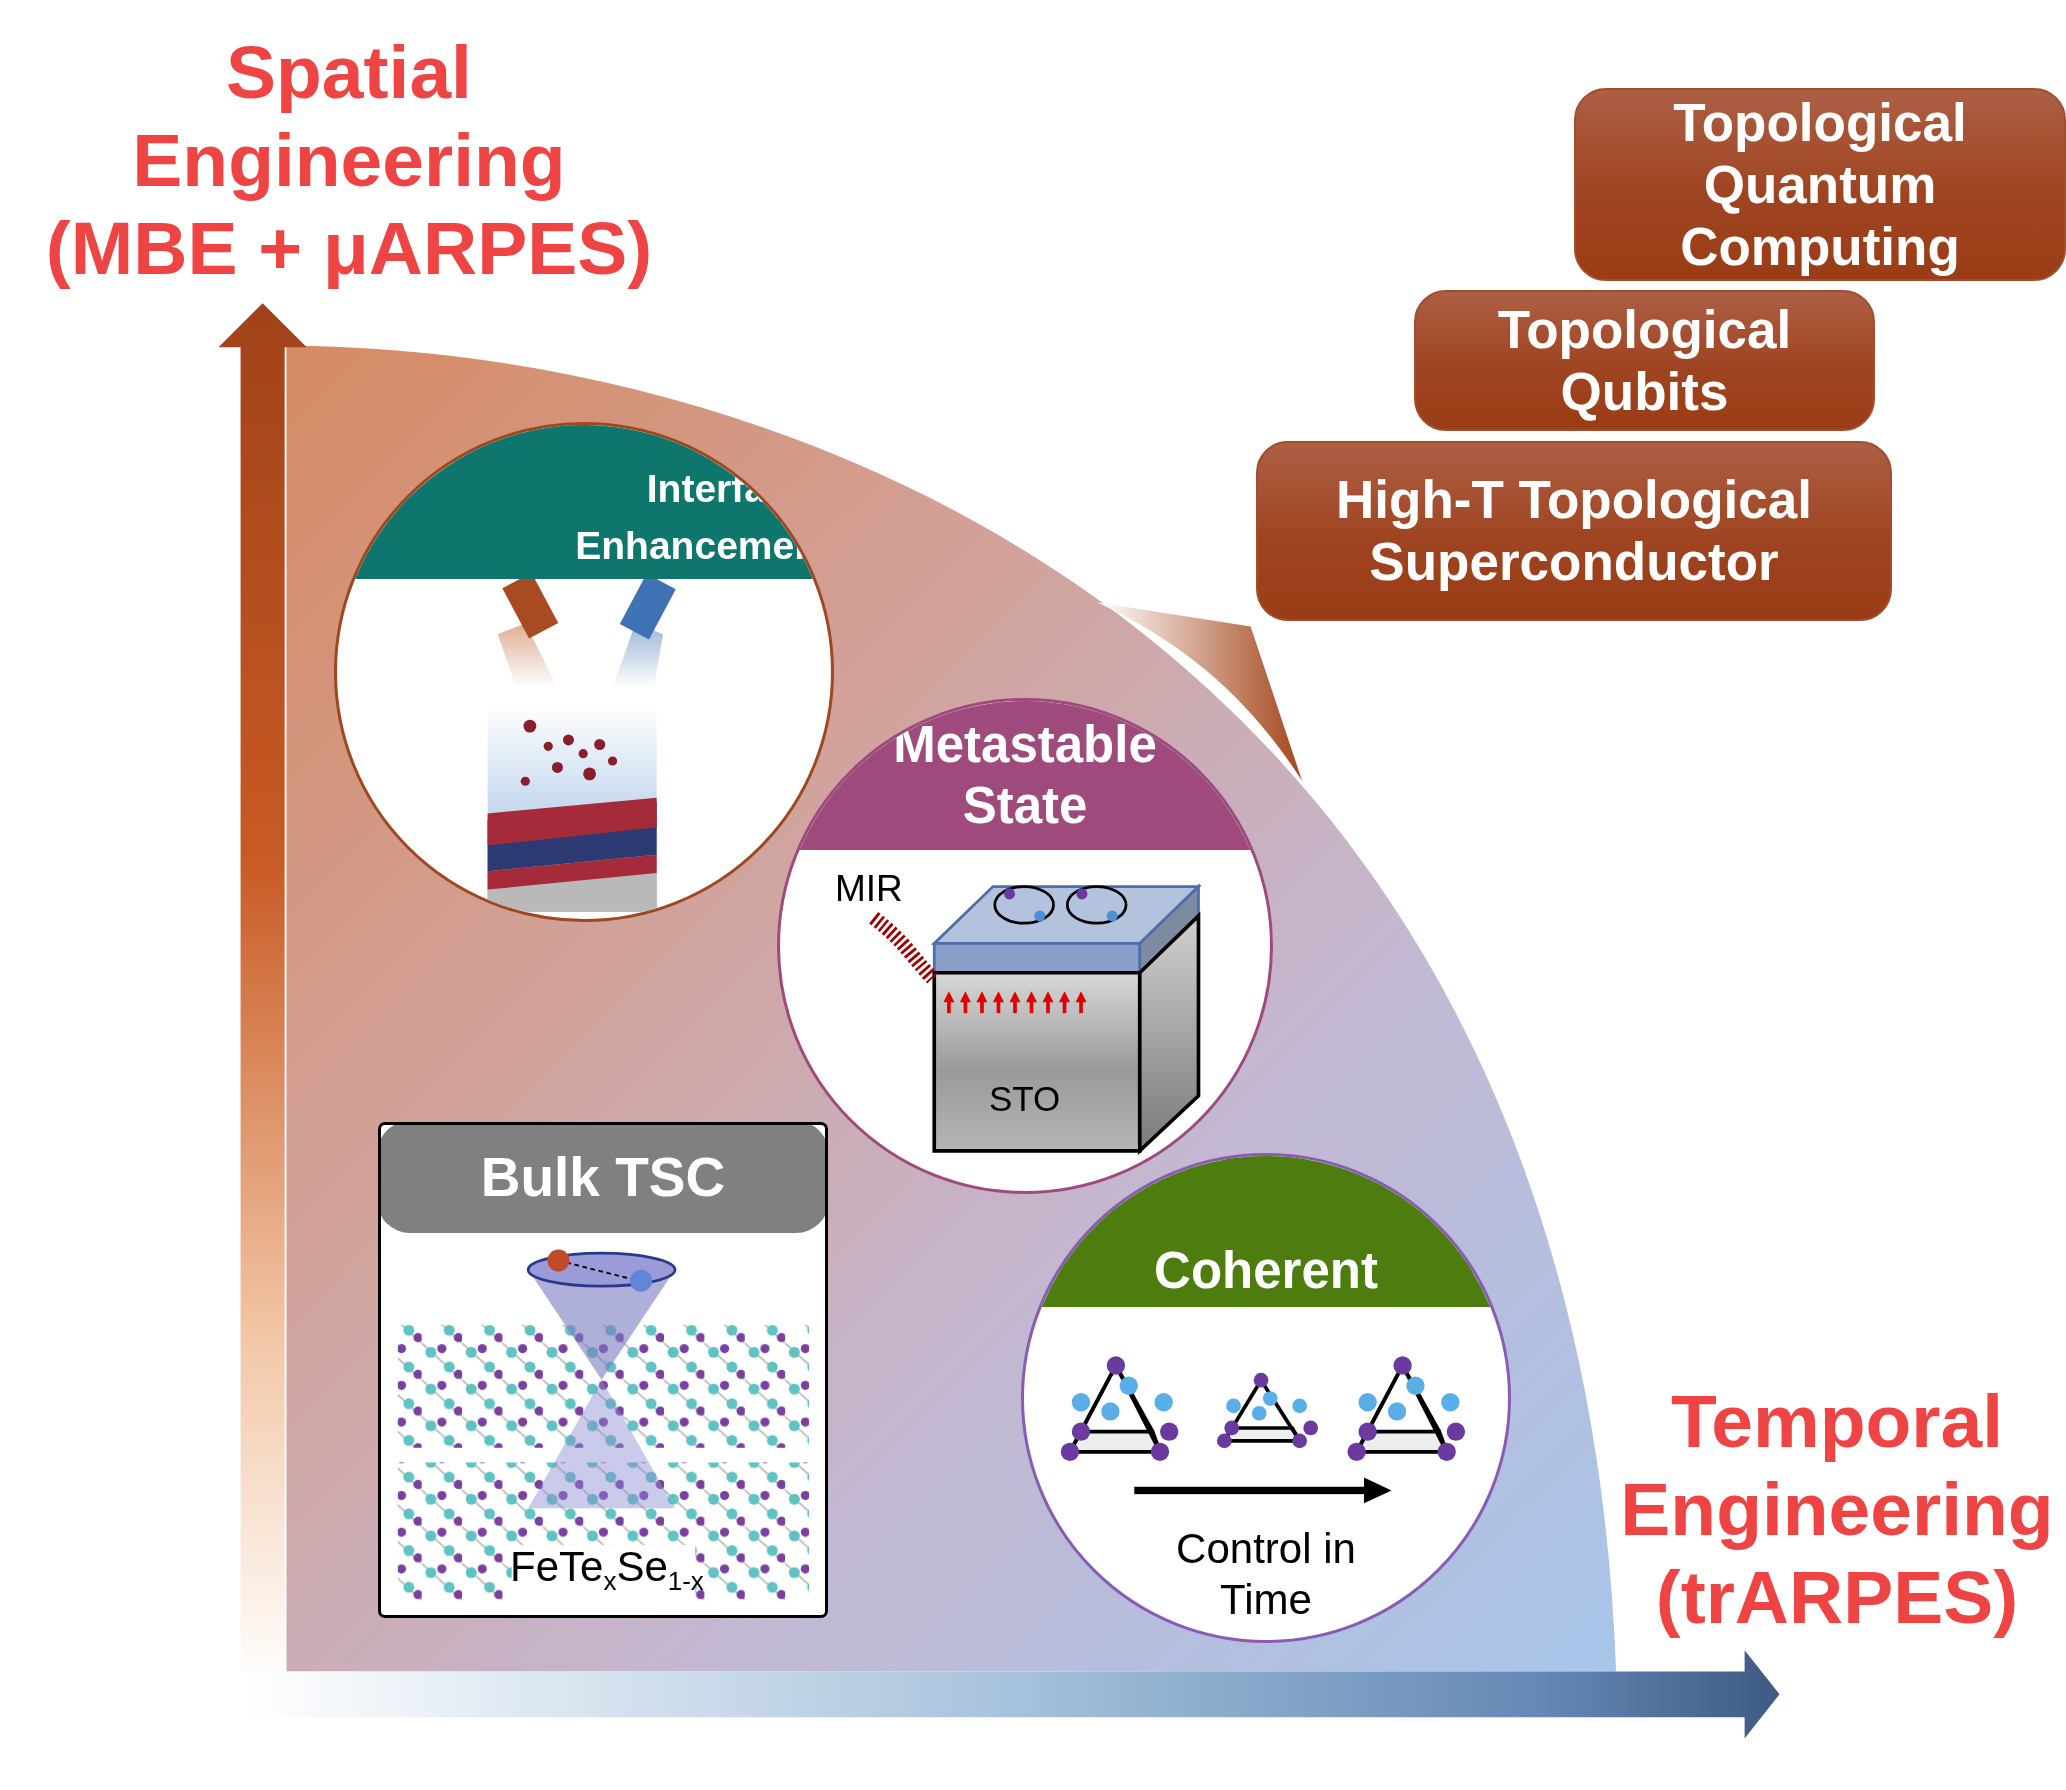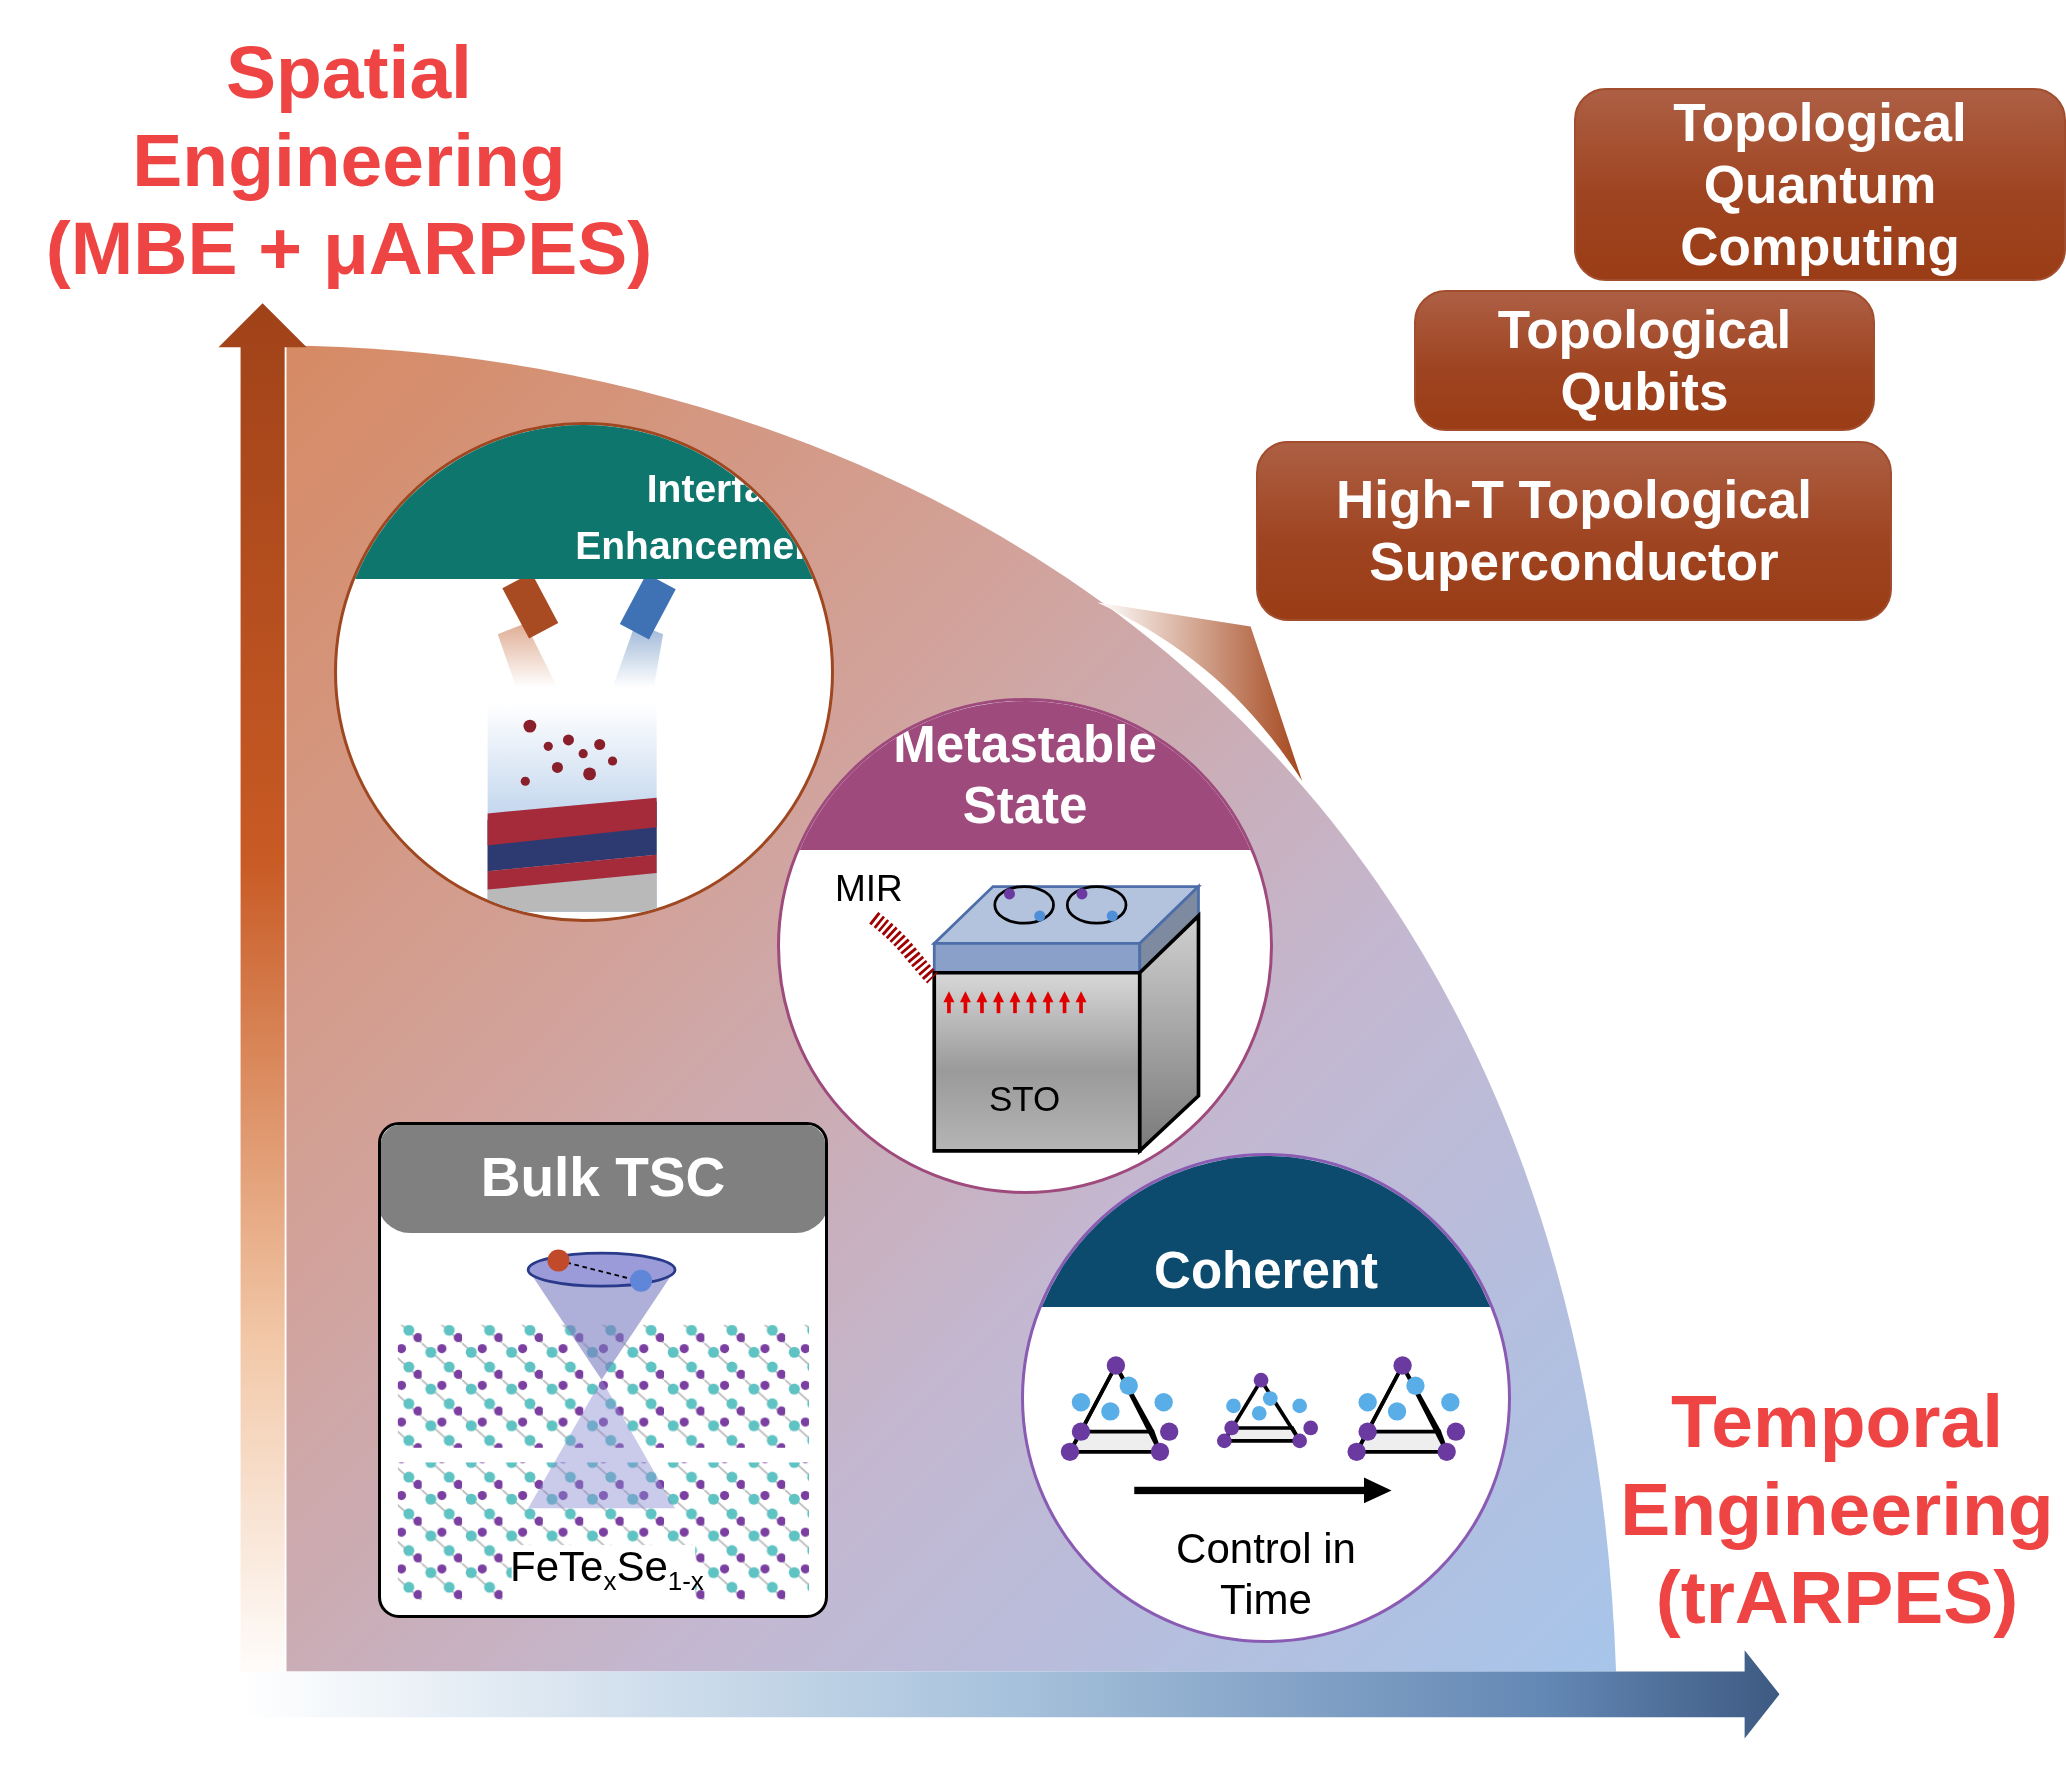--- a/index.html
+++ b/index.html
@@ -179,21 +179,21 @@
       <polygon points="304,168 310,156 316,168"></polygon>
         <rect x="308" y="166" width="4" height="14"></rect>
       <polygon points="322,168 328,156 334,168"></polygon>
         <rect x="326" y="166" width="4" height="14"></rect>
     </g>
     <path d="M102 76 C 120 90, 130 100, 140 112 C 150 124, 160 136, 166 142" stroke="#a00000" stroke-width="16" stroke-dasharray="3 3" fill="none"></path>
   </svg>
   <div class="lbl" style="left:209px;top:378px;font-size:35px;">STO</div>
 </div>
 
-<div class="abs" style="left:378px;top:1122px;width:450px;height:496px;background:#fff;border:3.7px solid #000;border-radius:21px;overflow:hidden;box-sizing:border-box;">
+<div class="abs" style="left:378px;top:1122px;width:450px;height:496px;background:#fff;border:3.7px solid #000;border-radius:7px;overflow:hidden;box-sizing:border-box;">
   <div style="position:absolute;left:-3.7px;right:-3.7px;top:-3.7px;height:112px;background:#808080;border-radius:33px;color:#fff;font-weight:bold;font-size:55px;display:flex;align-items:center;justify-content:center;">
     <span>Bulk TSC</span>
   </div>
   <svg class="abs" style="left:0;top:108px" width="443" height="380" viewBox="0 0 482 414">
     <defs>
       <pattern id="lattice" width="44" height="40" patternUnits="userSpaceOnUse">
         <line x1="0" y1="0" x2="44" y2="40" stroke="#bdbdbd" stroke-width="2"></line>
         <circle cx="10" cy="10" r="6" fill="#5fc3c3"></circle>
         <circle cx="30" cy="26" r="6" fill="#5fc3c3"></circle>
         <circle cx="22" cy="6" r="5" fill="#7a3fa0"></circle>
@@ -209,21 +209,21 @@
     <circle cx="193" cy="30" r="12" fill="#c04a2a"></circle>
     <circle cx="283" cy="52" r="12" fill="#5f86d8"></circle>
     <rect x="142" y="340" width="200" height="62" fill="#ffffff"></rect>
   </svg>
   <div class="lbl" style="left:129px;top:419px;font-size:42px;line-height:46px;">
     <span>FeTe</span><sub style="font-size:26px;">x</sub><span>Se</span><sub style="font-size:26px;text-align:right;">1-x</sub>
   </div>
 </div>
 
 <div class="badge" style="left:1021px;top:1153px;width:490px;height:490px;border:3.7px solid #8a5bb3;">
-  <div class="badge-head" style="height:151px;background:#0c4a6e;font-size:51px;line-height:62px;padding-bottom:5.5px;">
+  <div class="badge-head" style="height:151px;background:#4d7c0f;font-size:51px;line-height:62px;padding-bottom:5.5px;">
     <div>Coherent</div>
   </div>
   <svg class="abs" style="left:0;top:147px" width="487" height="340" viewBox="0 0 530 370">
     <g stroke="#000" stroke-width="4" fill="none">
       <polygon points="50,162 148,162 140,140 62,140" fill="#eeeeee"></polygon>
       <line x1="100" y1="68" x2="50" y2="162"></line>
         <line x1="100" y1="68" x2="148" y2="162"></line>
       <line x1="100" y1="68" x2="62" y2="140"></line>
         <line x1="100" y1="68" x2="140" y2="140"></line>
     </g>

